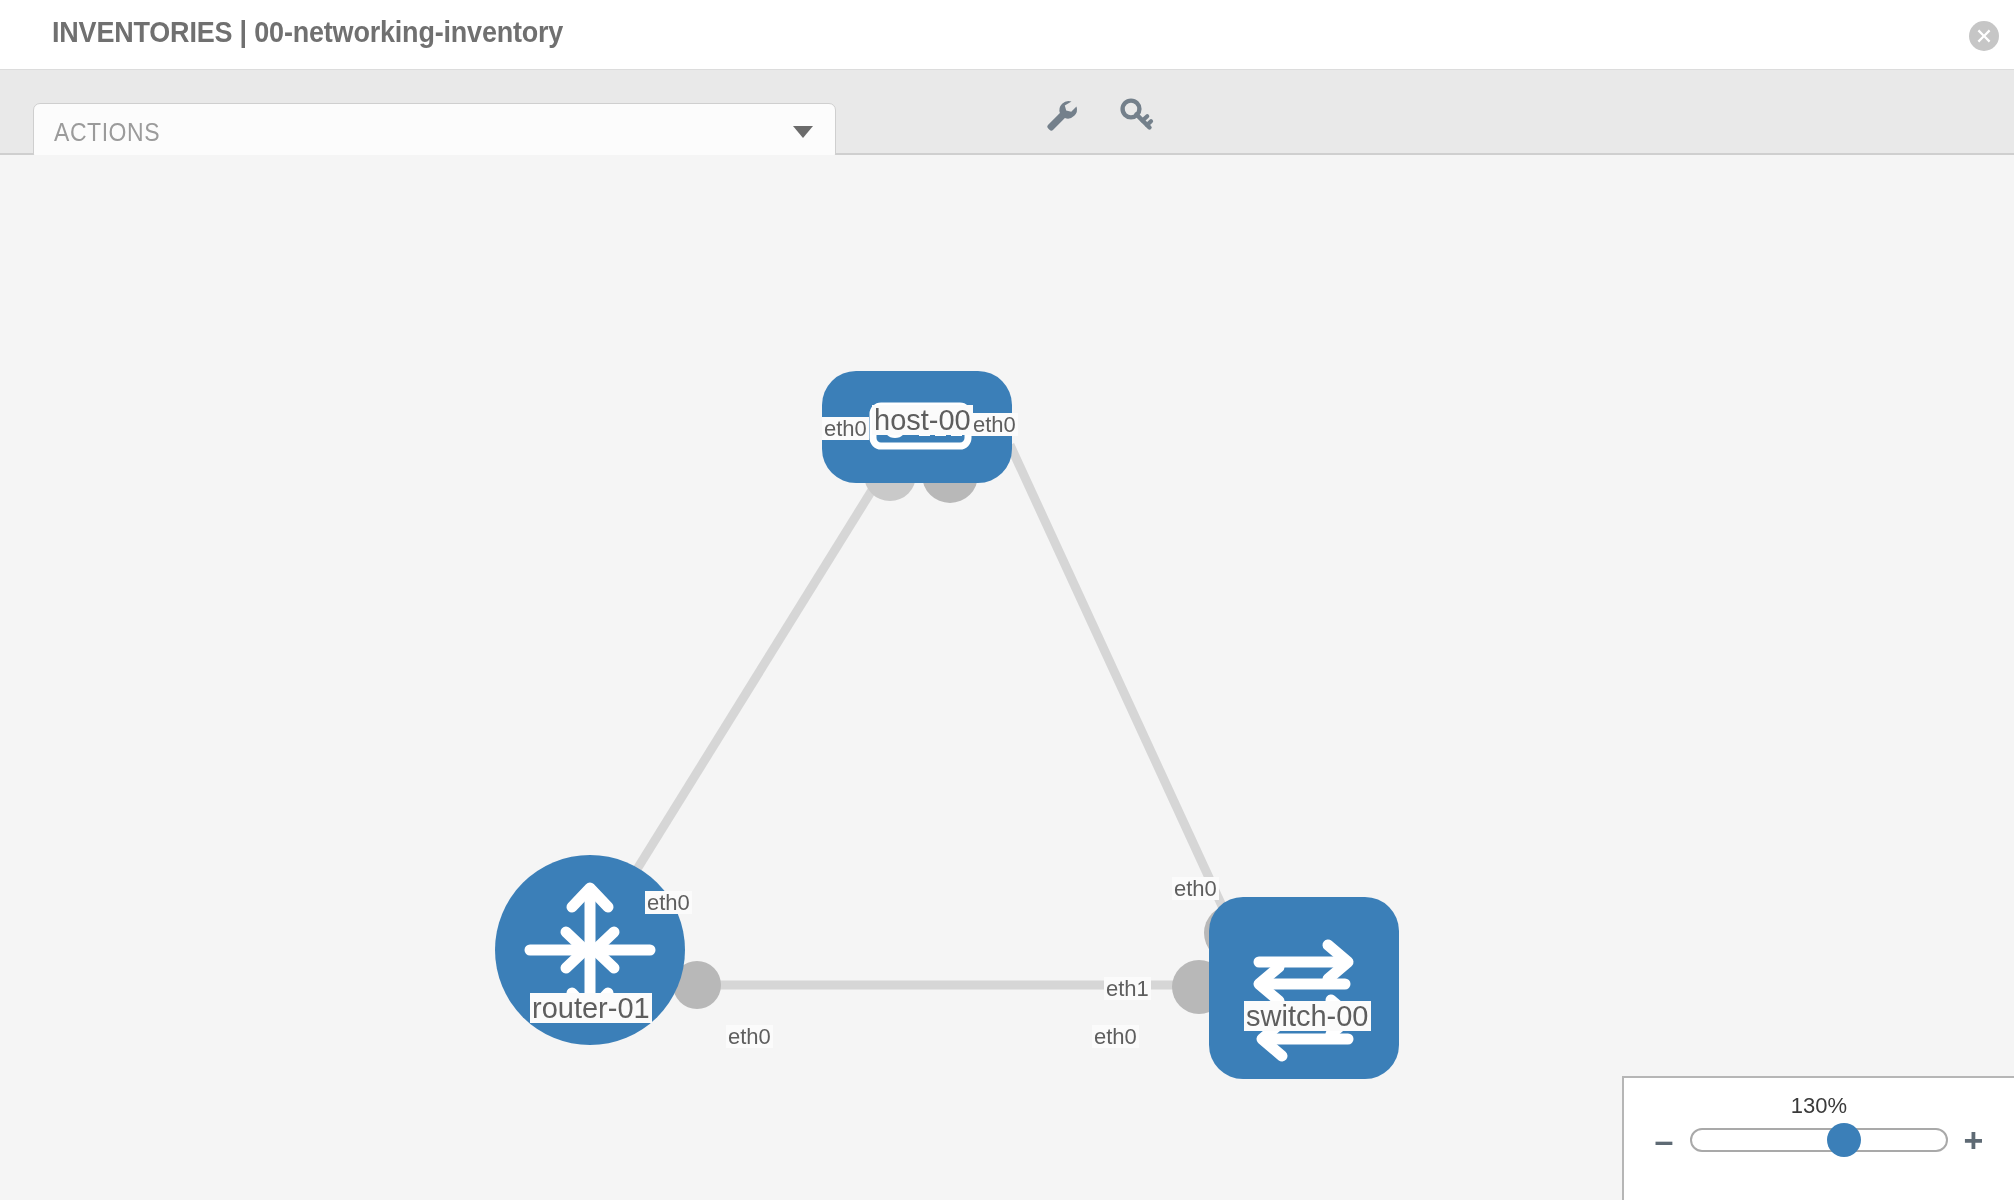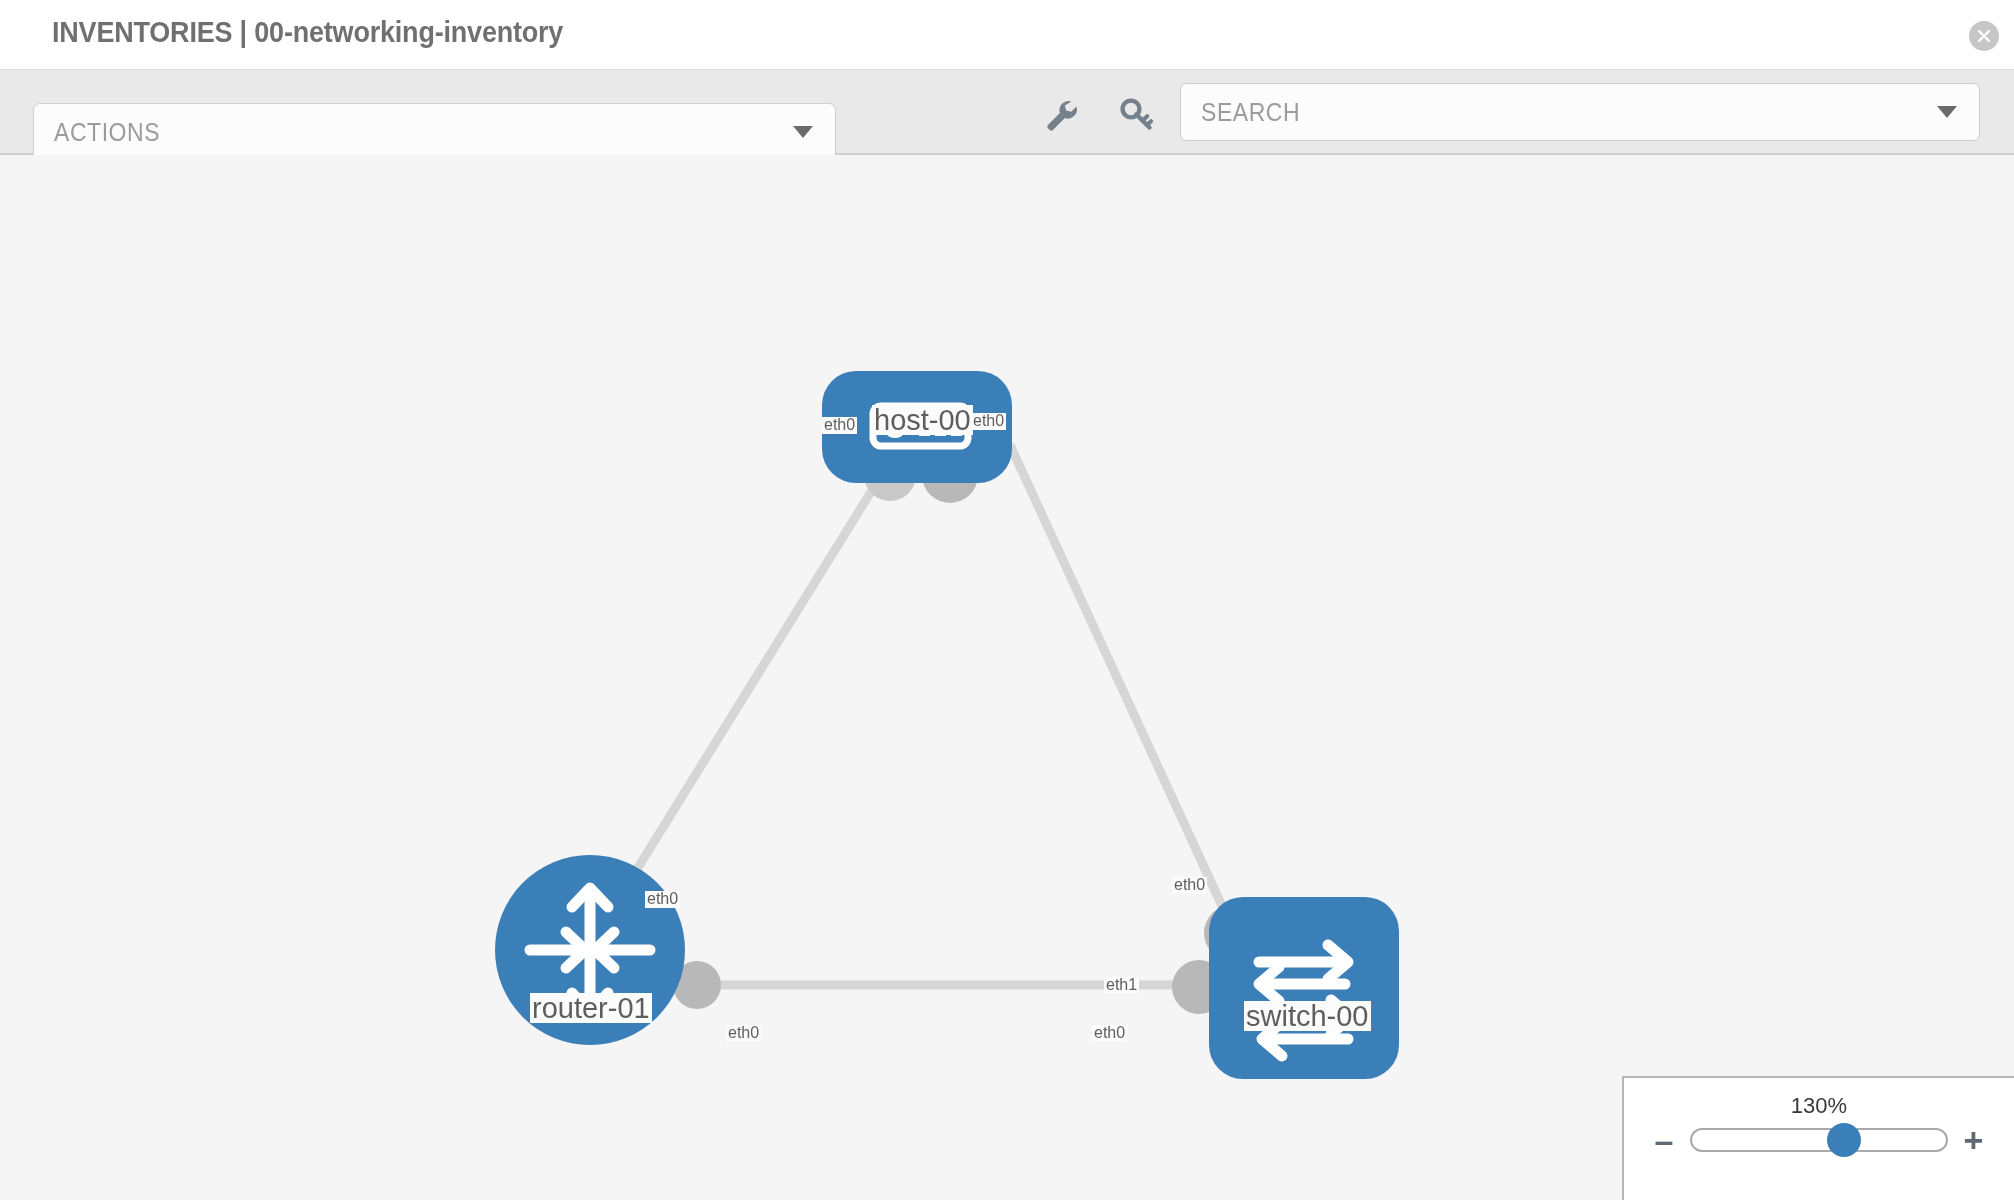--- a/index.html
+++ b/index.html
@@ -106,21 +106,21 @@
     color: #5e5e5e;
     font-size: 29px;
     white-space: nowrap;
     padding: 0 2px;
     line-height: 1.05;
   }
   .iface-label {
     position: absolute;
     background: #fbfbfb;
     color: #5e5e5e;
-    font-size: 16px;
+    font-size: 22px;
     white-space: nowrap;
     padding: 0 2px;
     line-height: 1.05;
   }
 
   
   .zoom-panel {
     position: absolute;
     right: 0; bottom: 0;
     width: 392px; height: 124px;
@@ -185,24 +185,20 @@
       <path d="M31.5 7.5 a9.2 9.2 0 0 0 -11.6 11.6 L8.2 30.8 a2.6 2.6 0 0 0 0 3.7 l1.3 1.3 a2.6 2.6 0 0 0 3.7 0 L24.9 24.1 a9.2 9.2 0 0 0 11.6 -11.6 l-5.3 5.3 -5.0 -1.4 -1.4 -5.0 z" fill="#74808b"></path>
     </svg>
     <svg class="tool-icon" width="40" height="40" viewBox="0 0 40 40">
       <circle cx="15" cy="15" r="8.4" fill="none" stroke="#74808b" stroke-width="4.4"></circle>
       <path d="M20.4 20.4 L33.5 33.5" stroke="#74808b" stroke-width="4.4" stroke-linecap="round"></path>
       <path d="M26.5 26.5 L31.2 22.2" stroke="#74808b" stroke-width="4.2" stroke-linecap="round"></path>
       <path d="M31.0 31.0 L35.0 27.2" stroke="#74808b" stroke-width="4.2" stroke-linecap="round"></path>
     </svg>
   </div>
 
-  <div class="search-select">
-    <span class="search-label" title="SEARCH">SEARCH</span>
-    <span class="caret"></span>
-  </div>
 
 </div>
 
 <div class="canvas">
 
   <svg class="topology" viewBox="0 0 2014 1045">
 
     <g>
       <line x1="590" y1="790" x2="900" y2="290" stroke="#d6d6d6" stroke-width="9"></line>
     </g>

